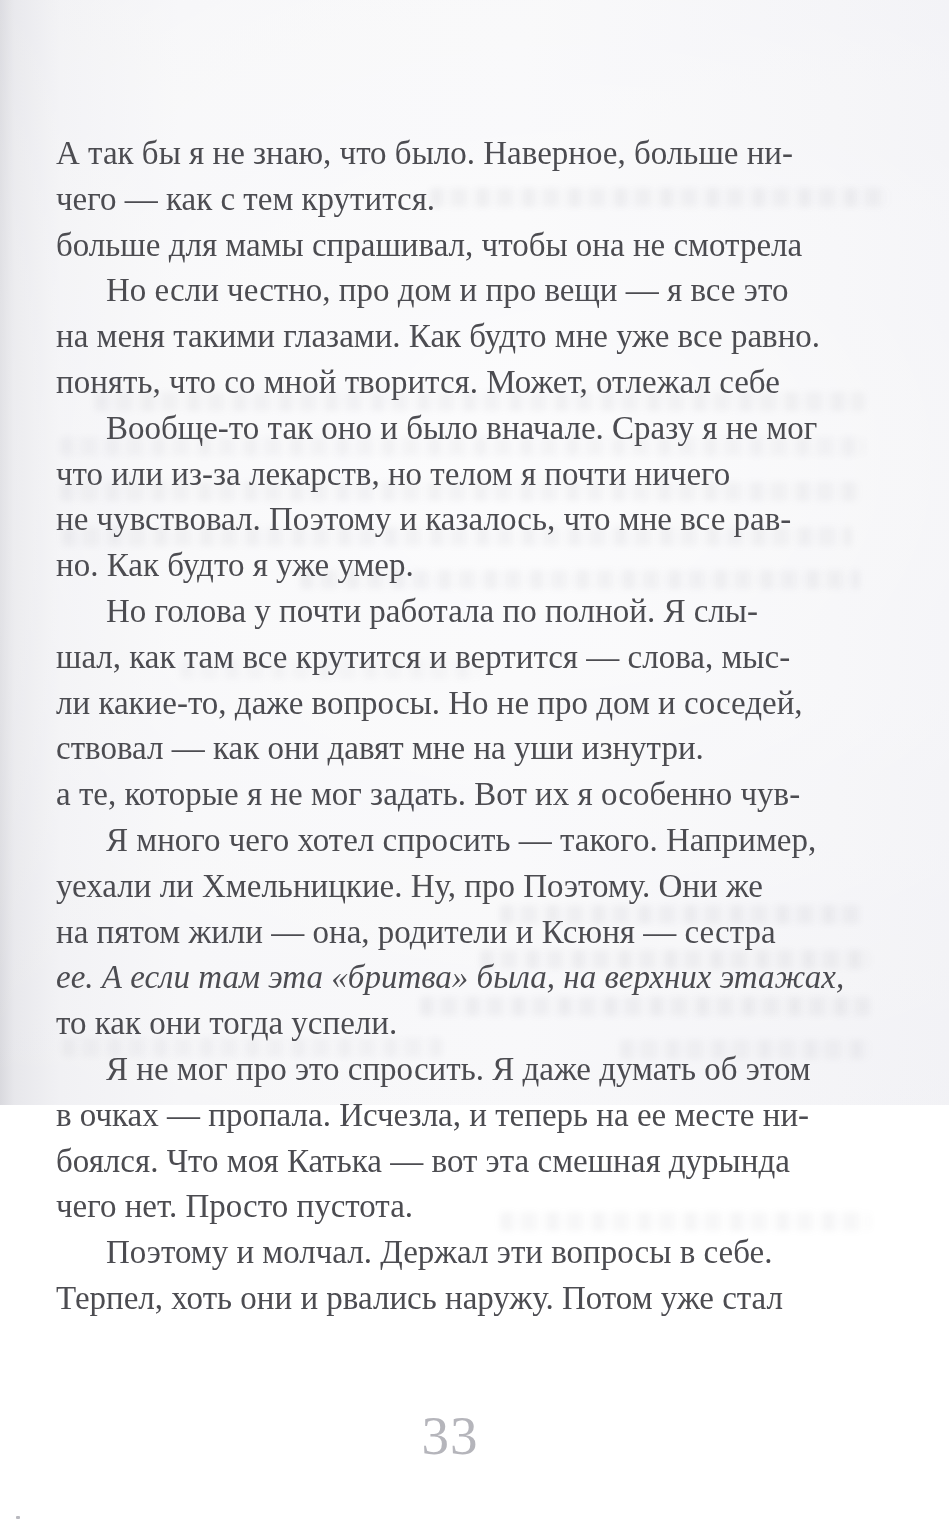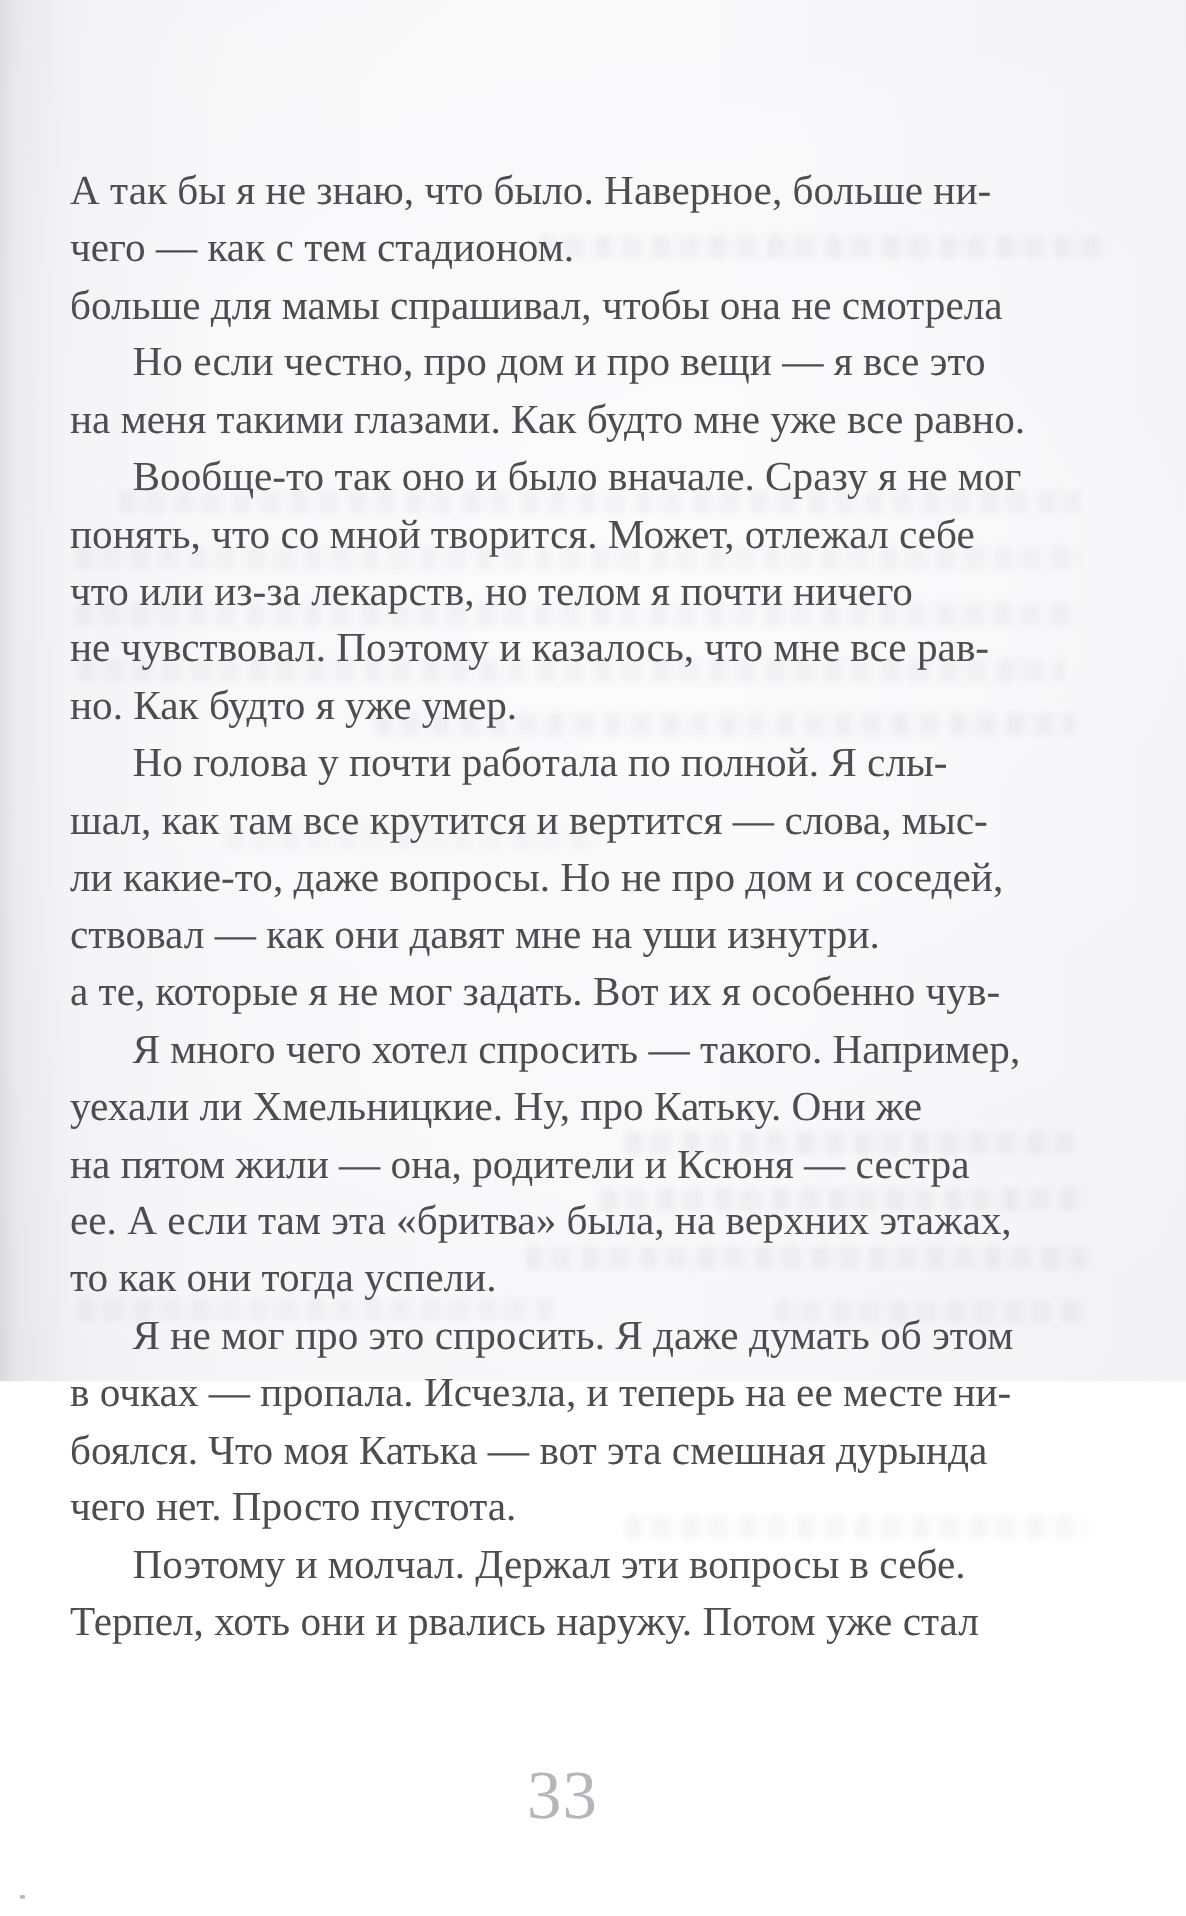--- a/index.html
+++ b/index.html
@@ -87,46 +87,46 @@
   <div class="ghost" style="left:500px; top:905px; width:360px; opacity:.6;"></div>
   <div class="ghost" style="left:480px; top:950px; width:390px; opacity:.6;"></div>
   <div class="ghost" style="left:420px; top:997px; width:450px; opacity:.6;"></div>
   <div class="ghost" style="left:62px;  top:1038px; width:380px; opacity:.45;"></div>
   <div class="ghost" style="left:620px; top:1040px; width:250px; opacity:.5;"></div>
   <div class="ghost" style="left:500px; top:1212px; width:370px; opacity:.5;"></div>
 
   <div class="textblock" id="textblock">
       <p>
         <span class="line" style="word-spacing: 0px;">А так бы я не знаю, что было. Наверное, больше ни-</span>
-        <span class="line lastline">чего — как с тем стадионом.</span>
+        <span class="line lastline">чего — как с тем крутится.</span>
       </p>
       <p>
         <span class="line" style="word-spacing: 0px;">больше для мамы спрашивал, чтобы она не смотрела</span>
         <span class="line indent" style="word-spacing: 0px;">Но если честно, про дом и про вещи — я все это</span>
         <span class="line lastline">на меня такими глазами. Как будто мне уже все равно.</span>
       </p>
       <p>
+        <span class="line" style="word-spacing: 0px;">понять, что со мной творится. Может, отлежал себе</span>
         <span class="line indent" style="word-spacing: 0px;">Вообще-то так оно и было вначале. Сразу я не мог</span>
-        <span class="line" style="word-spacing: 0px;">понять, что со мной творится. Может, отлежал себе</span>
         <span class="line" style="word-spacing: 0px;">что или из-за лекарств, но телом я почти ничего</span>
         <span class="line" style="word-spacing: 0px;">не чувствовал. Поэтому и казалось, что мне все рав-</span>
         <span class="line lastline">но. Как будто я уже умер.</span>
       </p>
       <p>
         <span class="line indent" style="word-spacing: 0px;">Но голова у почти работала по полной. Я слы-</span>
         <span class="line" style="word-spacing: 0px;">шал, как там все крутится и вертится — слова, мыс-</span>
         <span class="line" style="word-spacing: 0px;">ли какие-то, даже вопросы. Но не про дом и соседей,</span>
         <span class="line lastline">ствовал — как они давят мне на уши изнутри.</span>
         <span class="line" style="word-spacing: 0px;">а те, которые я не мог задать. Вот их я особенно чув-</span>
       </p>
       <p>
         <span class="line indent" style="word-spacing: 0px;">Я много чего хотел спросить — такого. Например,</span>
-        <span class="line" style="word-spacing: 0px;">уехали ли Хмельницкие. Ну, про Катьку. Они же</span>
+        <span class="line" style="word-spacing: 0px;">уехали ли Хмельницкие. Ну, про Поэтому. Они же</span>
         <span class="line" style="word-spacing: 0px;">на пятом жили — она, родители и Ксюня — сестра</span>
-        <span class="line" style="word-spacing: 0px;">ее. А если там эта «бритва» была, на верхних этажах,</span>
+        <span class="line" style="word-spacing: 0px; font-style: italic;">ее. А если там эта «бритва» была, на верхних этажах,</span>
         <span class="line lastline">то как они тогда успели.</span>
       </p>
       <p>
         <span class="line indent" style="word-spacing: 0px;">Я не мог про это спросить. Я даже думать об этом</span>
         <span class="line" style="word-spacing: 0px;">в очках — пропала. Исчезла, и теперь на ее месте ни-</span>
         <span class="line" style="word-spacing: 0px;">боялся. Что моя Катька — вот эта смешная дурында</span>
         <span class="line lastline">чего нет. Просто пустота.</span>
       </p>
       <p>
         <span class="line indent" style="word-spacing: 0px;">Поэтому и молчал. Держал эти вопросы в себе.</span>

